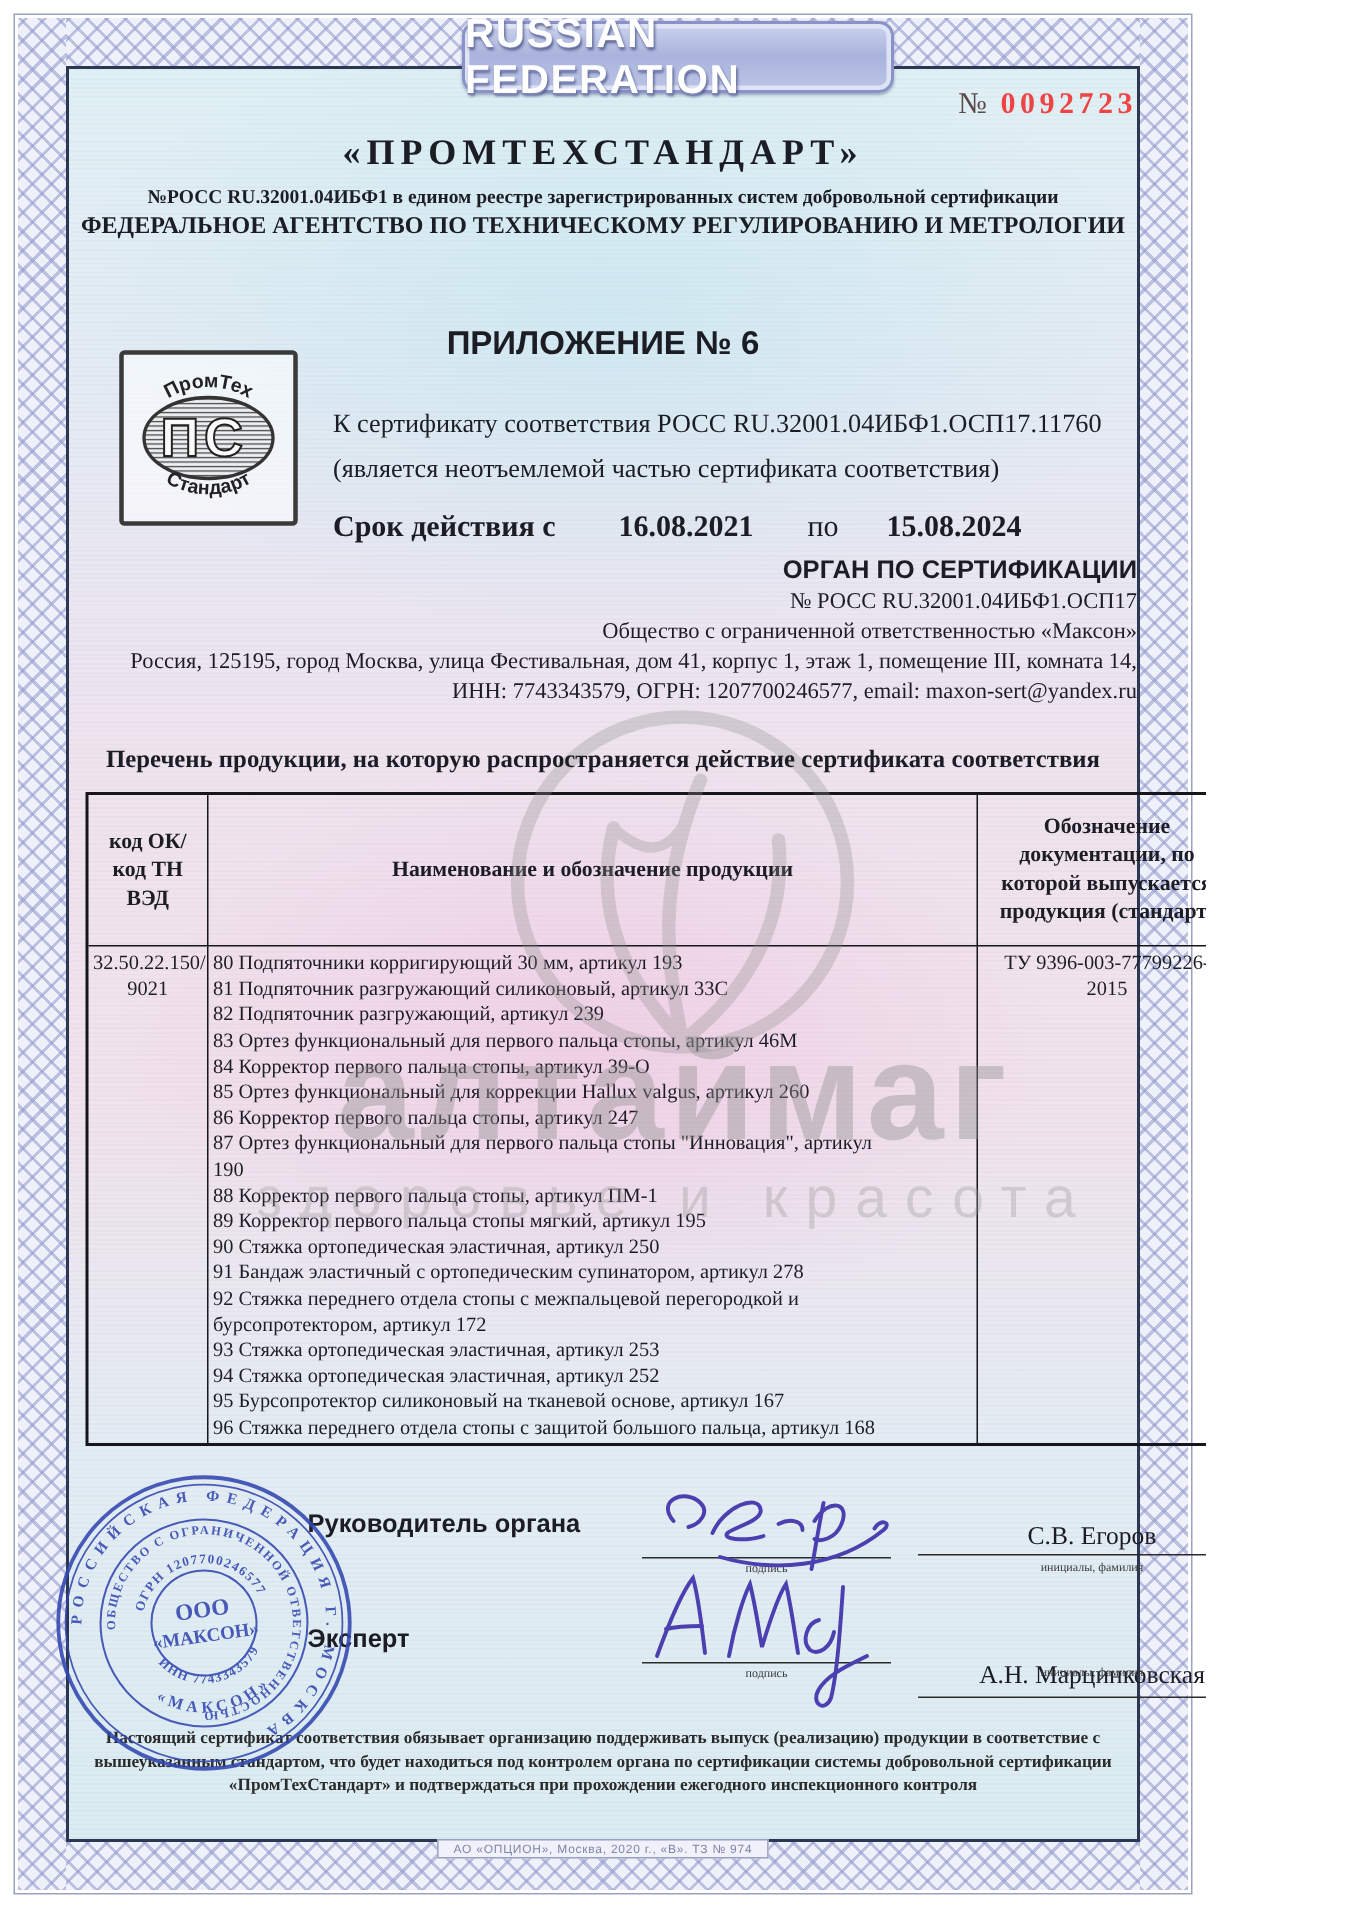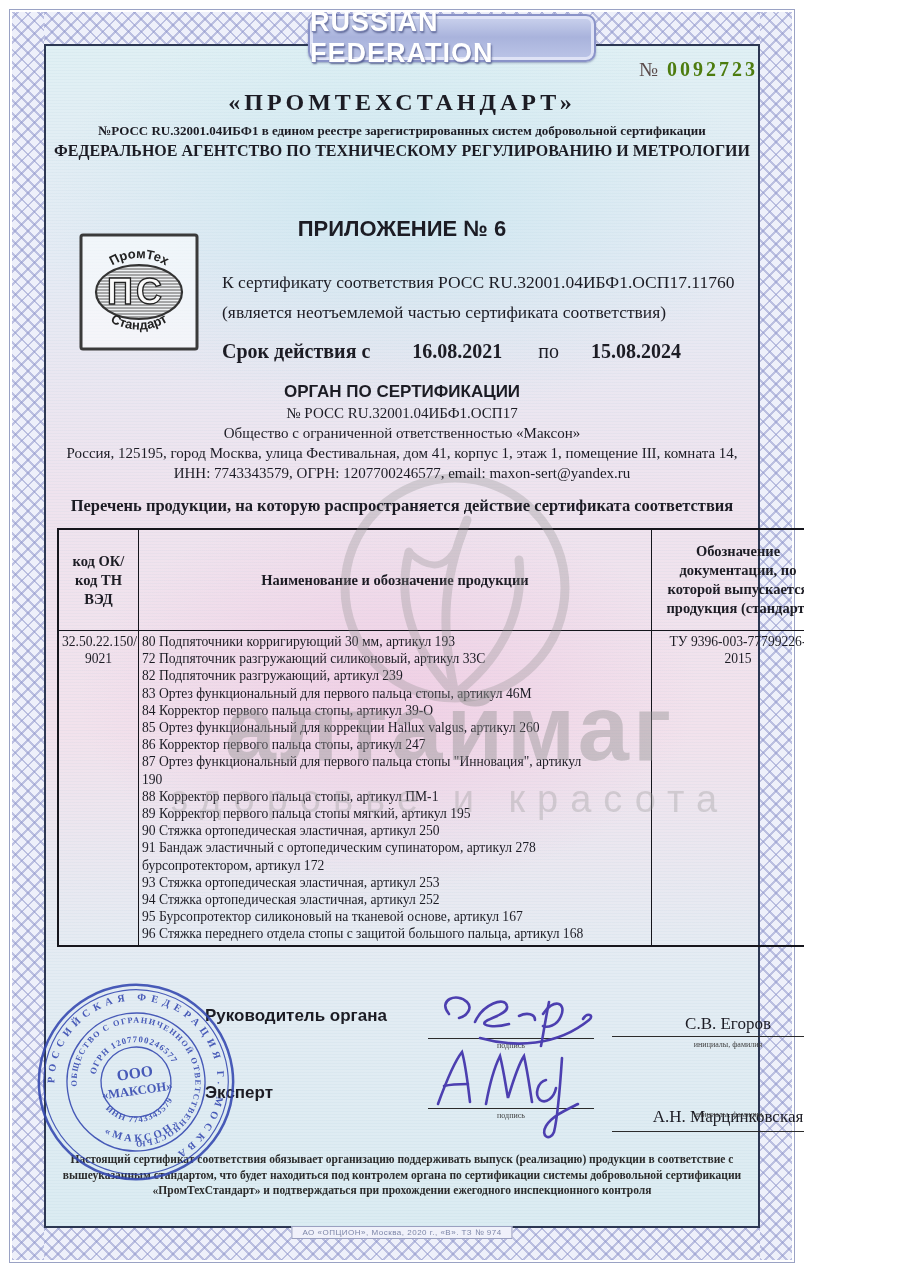--- a/index.html
+++ b/index.html
@@ -28,41 +28,41 @@
   .badge{position:absolute;left:308px;top:14px;width:284px;height:44px;z-index:6;
          border:2px solid #8a93c8;border-radius:10px;
          background:linear-gradient(180deg,#ccd3ee,#a9b3dc 48%,#bcc5e7);
          box-shadow:inset 0 0 0 3px #dfe3f6, 0 1px 2px rgba(80,90,140,.5);
          display:flex;align-items:center;justify-content:center;}
   .badge span{font-family:"Liberation Sans", sans-serif;font-weight:bold;font-size:27px;
          letter-spacing:1px;color:#ffffff;
          text-shadow:0 1px 0 #7d86b4, 1px 2px 2px rgba(60,70,120,.75);}
   .serial{position:absolute;top:58px;right:46px;z-index:5;font-size:20px;letter-spacing:2px;}
   .serial .no{color:#5a4a4a;}
-  .serial .digits{color:#4d7c0f;font-weight:bold;letter-spacing:3px;}
+  .serial .digits{color:#ef4444;font-weight:bold;letter-spacing:3px;}
 
   .masthead{position:absolute;left:46px;right:46px;top:86px;text-align:center;z-index:5;}
   .title1{font-size:24px;font-weight:bold;letter-spacing:4px;}
   .title2{font-size:24px;font-weight:bold;letter-spacing:4px;margin-top:3px;}
   .registry{font-size:13px;font-weight:bold;margin-top:7px;}
   .agency{font-size:16px;font-weight:bold;margin-top:3px;}
 
   
   .annex-title{position:absolute;left:0;right:0;top:216px;text-align:center;z-index:5;
                font-family:"Liberation Sans", sans-serif;font-weight:bold;font-size:22px;}
   .logo{position:absolute;left:78px;top:232px;z-index:5;}
   .annex-cert{position:absolute;left:222px;top:272px;font-size:17.5px;z-index:5;}
   .annex-note{position:absolute;left:222px;top:302px;font-size:17.5px;z-index:5;}
   .validity{position:absolute;left:222px;top:340px;font-size:20px;z-index:5;display:flex;}
   .validity .v-label{font-weight:bold;}
   .validity .v-date{font-weight:bold;}
   .validity .g1{width:42px;} .validity .g2{width:36px;} .validity .g3{width:32px;}
 
   
-  .org{position:absolute;left:46px;right:46px;top:382px;text-align:center;z-index:5;}
+  .org{position:absolute;left:46px;right:46px;top:370px;text-align:right;z-index:5;}
   .org-heading{font-family:"Liberation Sans", sans-serif;font-weight:bold;font-size:17px;}
   .org-line{font-size:15px;margin-top:3px;}
   .products-heading{position:absolute;left:46px;right:46px;top:496px;text-align:center;
                     font-size:16.5px;font-weight:bold;z-index:5;}
 
   
   .cert-table{position:absolute;left:57px;top:528px;width:767px;z-index:3;
               border:2px solid #15151c;display:grid;grid-template-columns:80px 513px 172px;}
   .cell{border-right:1.5px solid #15151c;}
   .cell:nth-child(3n){border-right:none;}
@@ -176,32 +176,33 @@
     <div class="cell th">код ОК/код ТН ВЭД</div>
     <div class="cell th th-mid">Наименование и обозначение продукции</div>
     <div class="cell th">Обозначение документации, по которой выпускается продукция (стандарт)</div>
 
     <div class="cell td td-code">
       <div>32.50.22.150/</div>
       <div>9021</div>
     </div>
     <div class="cell td">
         <div class="product-line">80 Подпяточники корригирующий 30 мм, артикул 193</div>
-        <div class="product-line">72 Подпяточник разгружающий силиконовый, артикул 33С</div>
+        <div class="product-line">81 Подпяточник разгружающий силиконовый, артикул 33С</div>
         <div class="product-line">82 Подпяточник разгружающий, артикул 239</div>
         <div class="product-line">83 Ортез функциональный для первого пальца стопы, артикул 46М</div>
         <div class="product-line">84 Корректор первого пальца стопы, артикул 39-О</div>
         <div class="product-line">85 Ортез функциональный для коррекции Hallux valgus, артикул 260</div>
         <div class="product-line">86 Корректор первого пальца стопы, артикул 247</div>
         <div class="product-line">87 Ортез функциональный для первого пальца стопы "Инновация", артикул</div>
         <div class="product-line">190</div>
         <div class="product-line">88 Корректор первого пальца стопы, артикул ПМ-1</div>
         <div class="product-line">89 Корректор первого пальца стопы мягкий, артикул 195</div>
         <div class="product-line">90 Стяжка ортопедическая эластичная, артикул 250</div>
         <div class="product-line">91 Бандаж эластичный с ортопедическим супинатором, артикул 278</div>
+        <div class="product-line">92 Стяжка переднего отдела стопы с межпальцевой перегородкой и</div>
         <div class="product-line">бурсопротектором, артикул 172</div>
         <div class="product-line">93 Стяжка ортопедическая эластичная, артикул 253</div>
         <div class="product-line">94 Стяжка ортопедическая эластичная, артикул 252</div>
         <div class="product-line">95 Бурсопротектор силиконовый на тканевой основе, артикул 167</div>
         <div class="product-line">96 Стяжка переднего отдела стопы с защитой большого пальца, артикул 168</div>
       </div>
     <div class="cell td td-std">
       <div>ТУ 9396-003-77799226-</div>
       <div>2015</div>
     </div>

